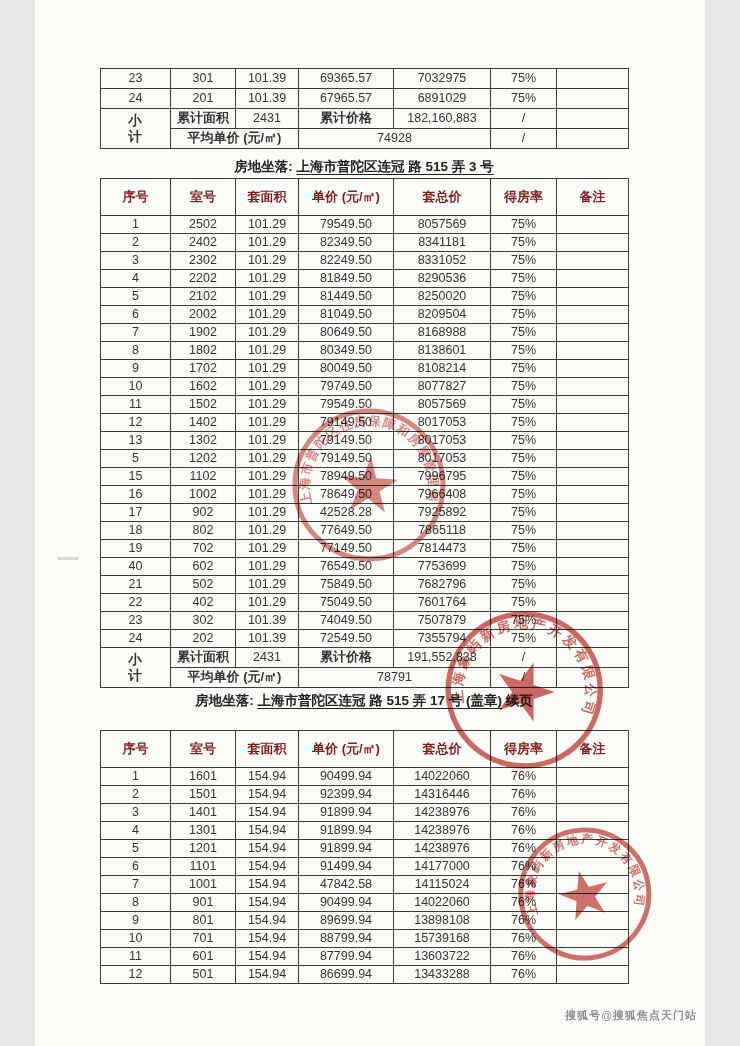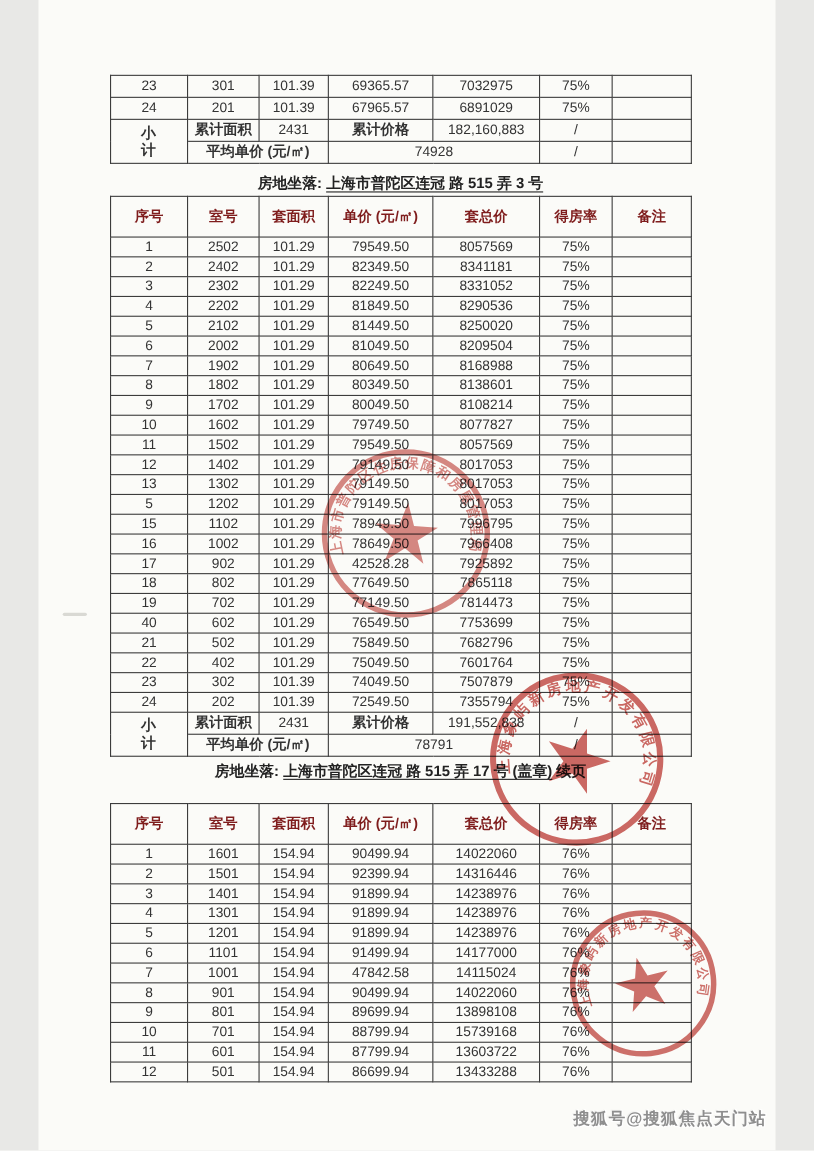--- a/index.html
+++ b/index.html
@@ -21,21 +21,21 @@
   .sum-label { font-weight:bold; white-space:pre-line; font-size:13.5px; letter-spacing:1px; }
   .b { font-weight:bold; font-size:13px; }
   .tbl-title {
     position:absolute; left:65px; width:528px; text-align:center;
     font-size:13.5px; font-weight:bold; color:#222; white-space:nowrap;
   }
   .tbl-title .addr { text-decoration:underline; text-underline-offset:3px; }
   .stamp { position:absolute; mix-blend-mode:multiply; pointer-events:none; }
   .stamp svg text { font-family:"Liberation Sans","DejaVu Sans",sans-serif; font-weight:bold; }
   .watermark {
-    position:absolute; right:8px; top:1008px; font-size:15px; font-weight:bold;
+    position:absolute; right:8px; top:1008px; font-size:11px; font-weight:bold;
     color:#8e8e8e; letter-spacing:1px;
     text-shadow:1px 1px 0 #ffffff, -1px -1px 0 #f2f2f0, 1px -1px 0 #ffffff, -1px 1px 0 #ffffff;
   }
   .left-dash { position:absolute; left:22px; top:557px; width:22px; height:3px;
     background:#d9d9d4; border-radius:2px; }
 </style>
 </head>
 <body>
 
 <div class="page">

